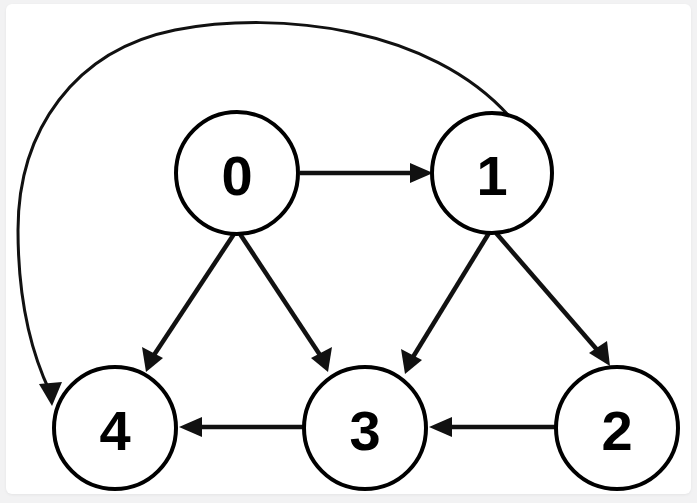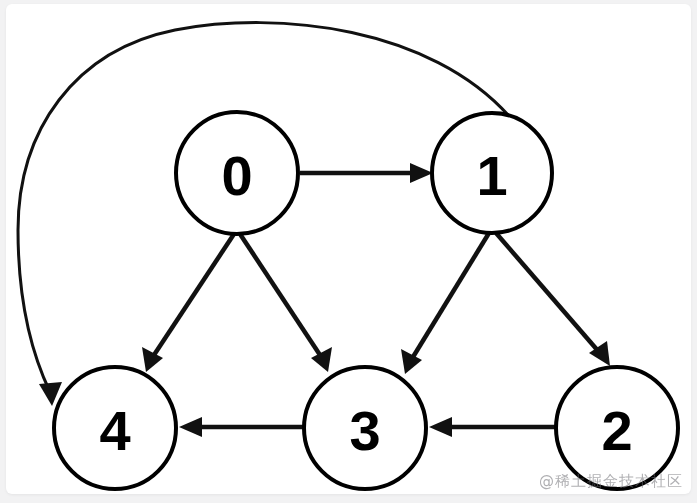--- a/index.html
+++ b/index.html
@@ -139,14 +139,13 @@
       <circle class="node-circle" cx="365" cy="428" r="61"></circle>
       <text class="node-label" x="365" y="430">3</text>
     </g>
 
     <g>
       <circle class="node-circle" cx="115" cy="428" r="61"></circle>
       <text class="node-label" x="115" y="430">4</text>
     </g>
   </svg>
 
-  <div id="watermark">@稀土掘金技术社区</div>
 </div>
 
 </body></html>

